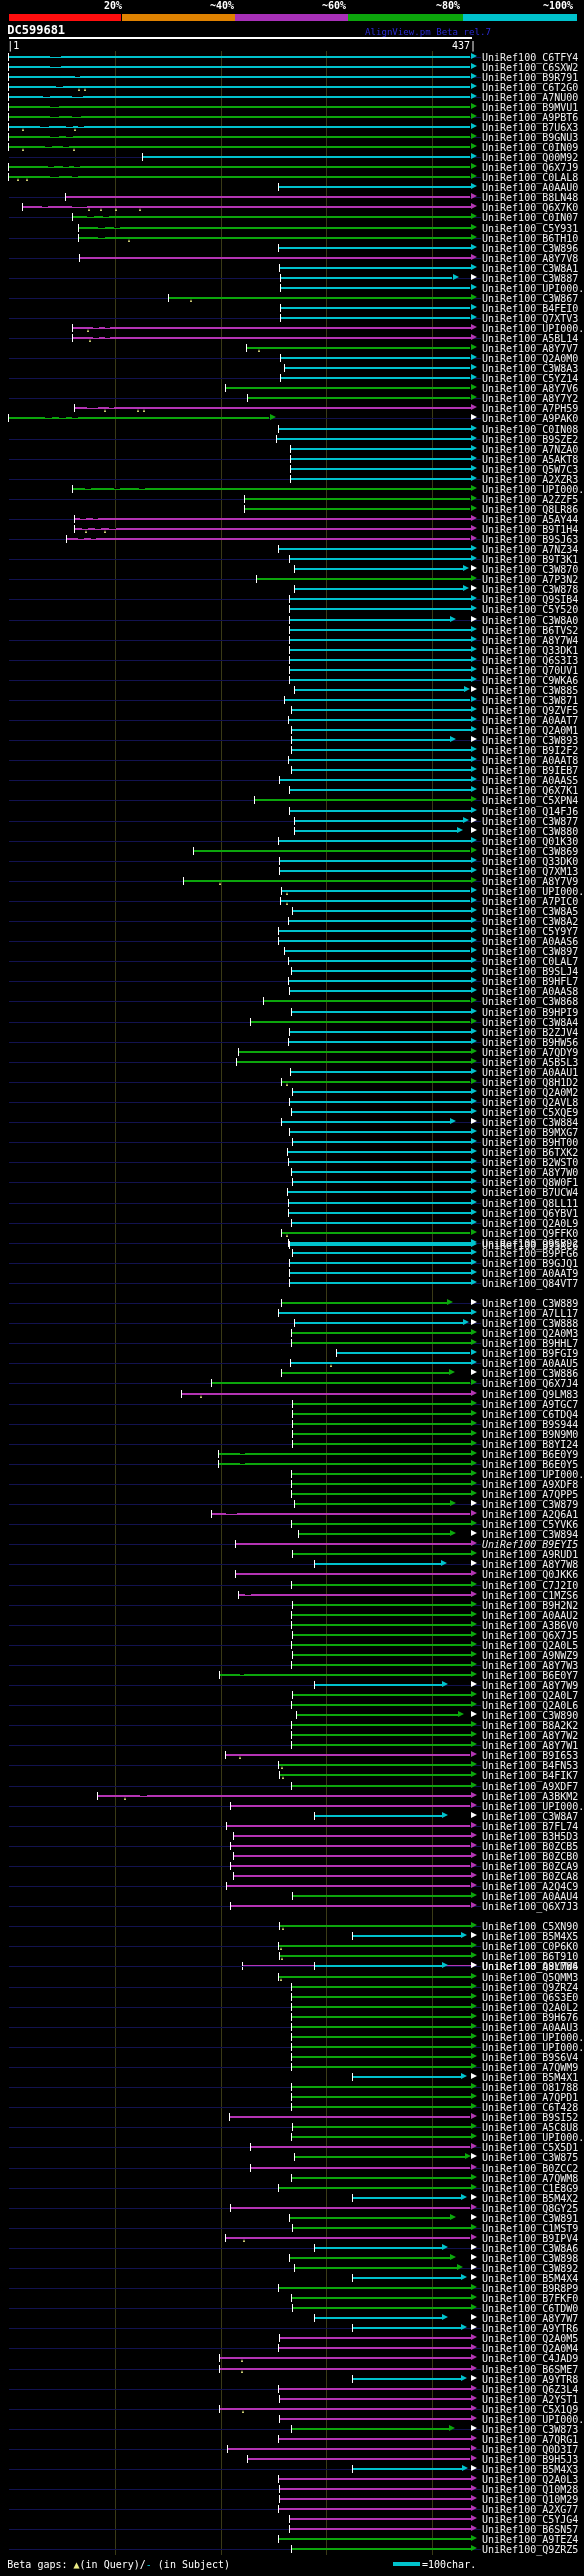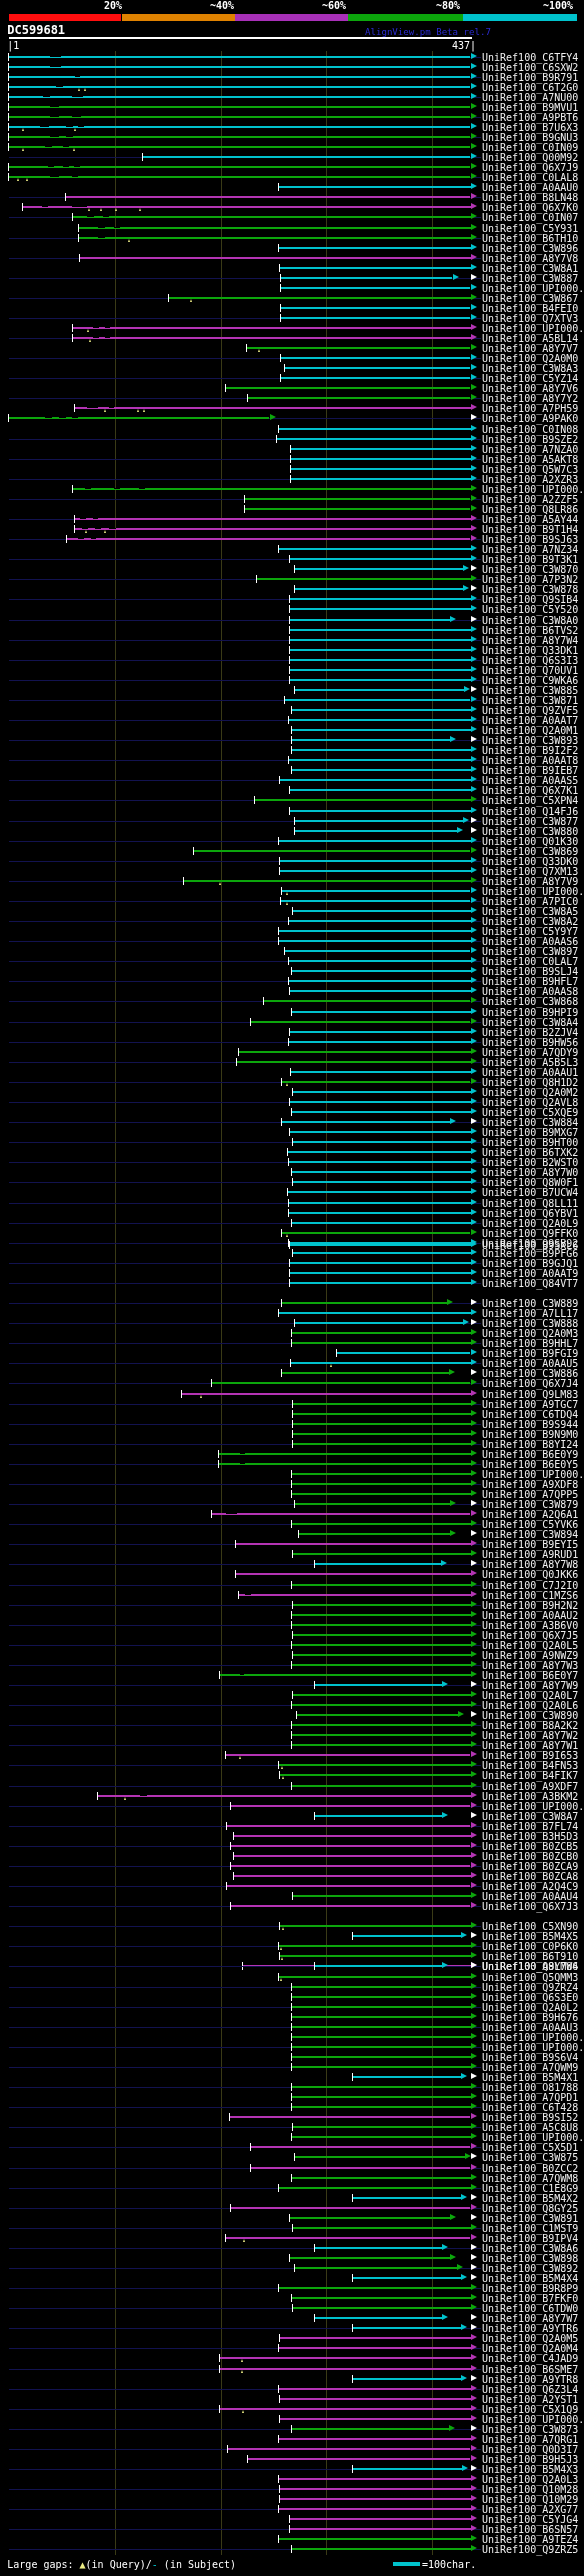--- a/index.html
+++ b/index.html
@@ -1161,21 +1161,21 @@
         <div class="arrow" style="left: 471px; border-left-color: rgb(12, 166, 12);"></div>
         <div class="hlabel">UniRef100_C5YVK6</div>
       </div>
       <div class="row" style="top: 1529px;">
         <div class="bar" style="left: 299px; width: 151px; background: rgb(12, 166, 12);"></div>
         <div class="tick" style="left: 298px;"></div>
         <div class="arrow" style="left: 450px; border-left-color: rgb(12, 166, 12);"></div>
         <div class="arrow" style="left: 471px; border-left-color: rgb(255, 255, 255);"></div>
         <div class="hlabel">UniRef100_C3W894</div>
       </div>
-      <div class="row" style="top: 1539px;">
+      <div class="row" style="top: 1539px; font-style: italic;">
         <div class="guide"></div>
         <div class="bar" style="left: 236px; width: 235px; background: rgb(180, 52, 180);"></div>
         <div class="tick" style="left: 235px;"></div>
         <div class="arrow" style="left: 471px; border-left-color: rgb(180, 52, 180);"></div>
         <div class="hlabel">UniRef100_B9EYI5</div>
       </div>
       <div class="row" style="top: 1549px;">
         <div class="bar" style="left: 293px; width: 178px; background: rgb(12, 166, 12);"></div>
         <div class="tick" style="left: 292px;"></div>
         <div class="arrow" style="left: 471px; border-left-color: rgb(12, 166, 12);"></div>
@@ -1857,17 +1857,17 @@
       </div>
       <div class="row" style="top: 2544px;">
         <div class="guide"></div>
         <div class="bar" style="left: 292px; width: 179px; background: rgb(12, 166, 12);"></div>
         <div class="tick" style="left: 291px;"></div>
         <div class="arrow" style="left: 471px; border-left-color: rgb(12, 166, 12);"></div>
         <div class="hlabel">UniRef100_Q9ZRZ5</div>
       </div>
     </div>
 
-  <div class="footL"><span>Large gaps: </span><span class="symQ">▲</span><span>(in Query)/</span><span class="symS">-</span><span> (in Subject)</span></div>
+  <div class="footL"><span>Beta gaps: </span><span class="symQ">▲</span><span>(in Query)/</span><span class="symS">-</span><span> (in Subject)</span></div>
   <div class="legendDash"></div>
   <div class="legendTxt">=100char.</div>
 </div>
 
 
 </body></html>

